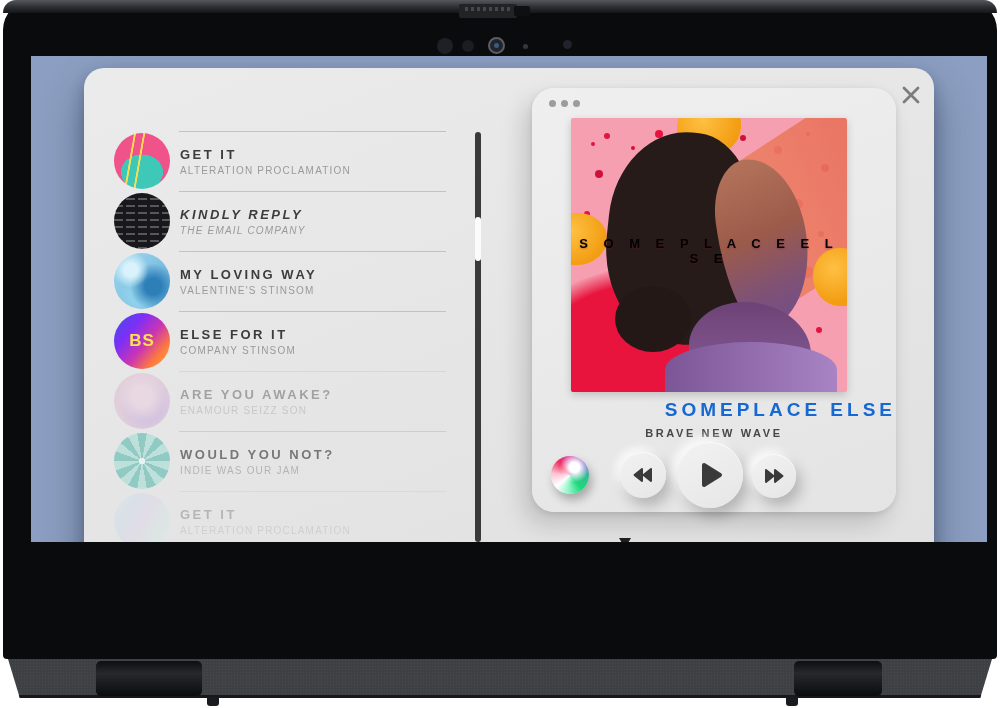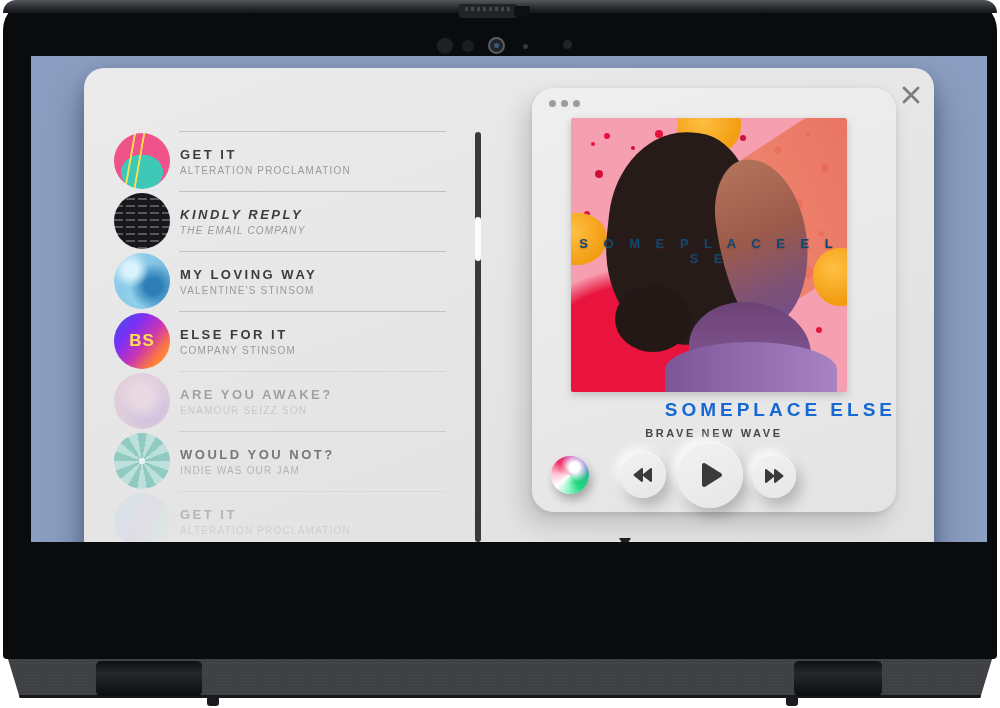--- a/index.html
+++ b/index.html
@@ -107,21 +107,21 @@
   .hair{left:36px;top:14px;width:150px;height:212px;background:#271b19;transform:rotate(6deg);
      border-radius:52% 48% 45% 55% / 45% 55% 50% 50%;}
   .bun{left:44px;top:168px;width:76px;height:66px;background:#231816;border-radius:50%;}
   .face{left:148px;top:40px;width:88px;height:170px;transform:rotate(-8deg);
      background:linear-gradient(165deg,#b5755c 0%,#9c5b4a 45%,#7e5176 75%,#6f4f8e 100%);
      border-radius:42% 58% 62% 38% / 35% 48% 52% 65%;}
   .neck{left:118px;top:184px;width:122px;height:96px;background:linear-gradient(180deg,#6d4376,#8a5f9e);
      border-radius:45% 55% 0 0;}
   .shoulder{left:94px;top:224px;width:172px;height:56px;background:linear-gradient(90deg,#7c5596,#a884c4);
      border-radius:60% 60% 0 0;}
-  .art-text{left:0;right:0;top:118px;text-align:center;color:#0c4a6e;font-size:13px;font-weight:700;
+  .art-text{left:0;right:0;top:118px;text-align:center;color:#000000;font-size:13px;font-weight:700;
      letter-spacing:6px;text-shadow:0 1px 2px rgba(120,20,40,.35);}
 
   .song-title{position:absolute;left:0;right:0;top:311px;text-align:right;
      font-size:19px;font-weight:700;letter-spacing:4px;color:#1668d2;}
   .song-artist{position:absolute;left:0;right:0;top:339px;text-align:center;
      font-size:11px;font-weight:700;letter-spacing:2.6px;color:#474747;}
 
   
   .ctrl-btn{position:absolute;border:none;border-radius:50%;cursor:pointer;
      background:linear-gradient(150deg,#f2f2f2,#e6e6e6);

